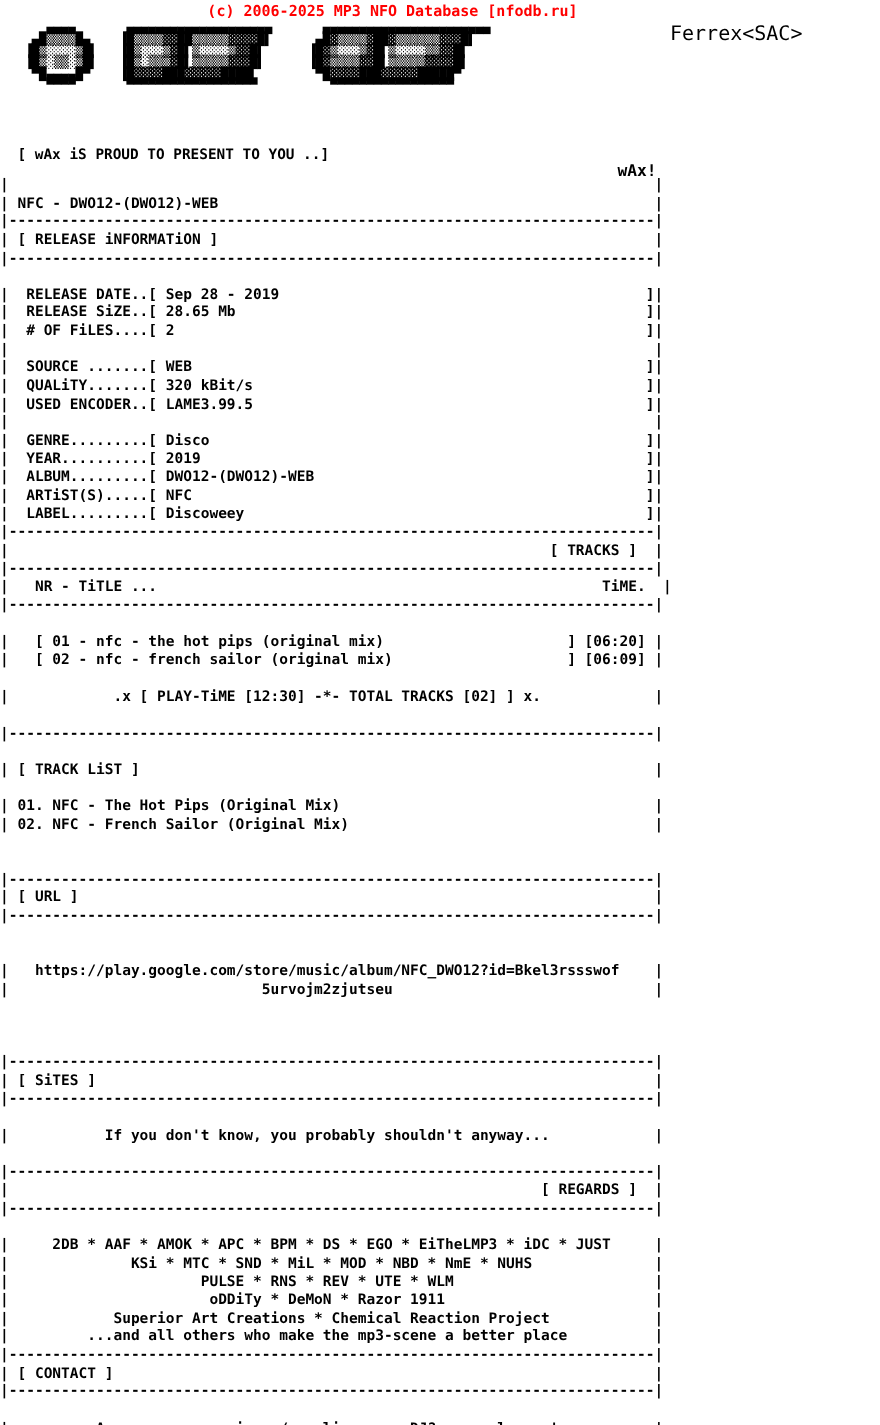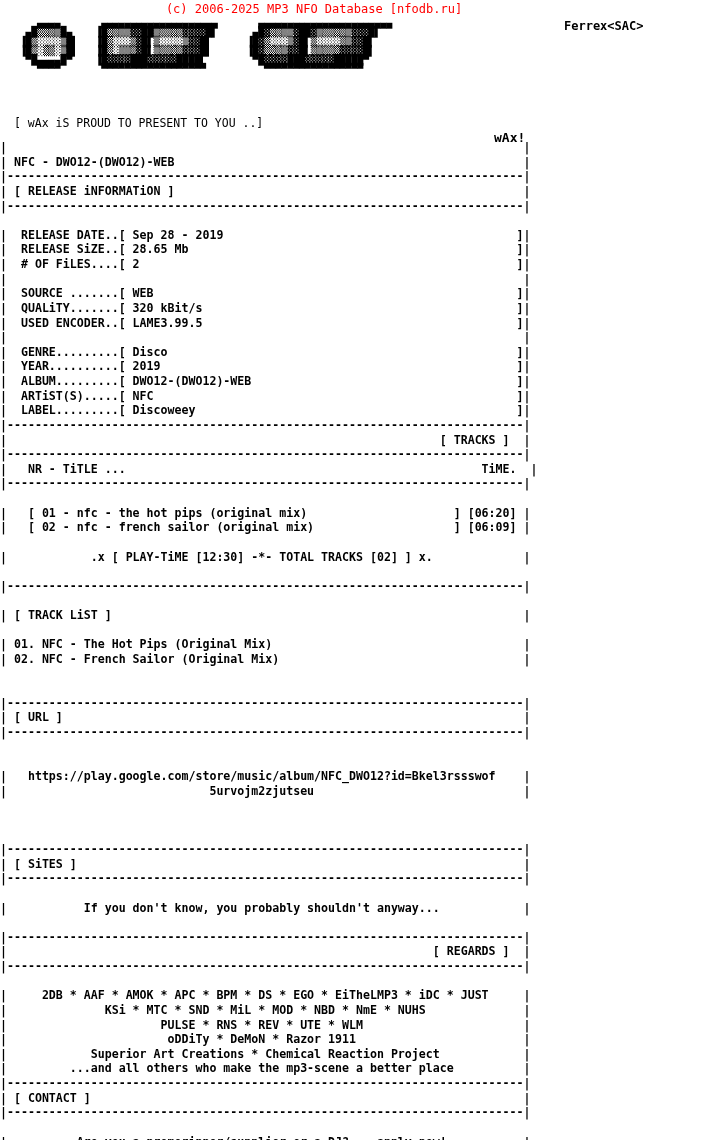--- a/index.html
+++ b/index.html
@@ -18,56 +18,56 @@
 
   .banner {
     position: absolute;
     top: 2px;
     left: 0;
     width: 628px;
     text-align: center;
     color: #ff0000;
     font-size: 12px;
     line-height: 14px;
-    font-weight: normal;
+    font-weight: bold;
     white-space: pre;
     font-family: "DejaVu Sans Mono", "Liberation Mono", monospace;
   }
 
   .logo-block {
     position: absolute;
     top: 18px;
     left: 8px;
     width: 690px;
     font-size: 10px;
     line-height: 9.3px;
     white-space: pre;
     font-family: "DejaVu Sans Mono", "Liberation Mono", monospace;
     letter-spacing: -0.2px;
     font-weight: normal;
   }
 
   .sig-ferrex {
     position: absolute;
     top: 20px;
-    left: 564px;
-    font-size: 12px;
+    left: 536px;
+    font-size: 16px;
     line-height: 13px;
     white-space: pre;
-    font-weight: bold;
+    font-weight: normal;
   }
 
   .proud {
     position: absolute;
     top: 116px;
     left: 14px;
     font-size: 11.5px;
     line-height: 14px;
     white-space: pre;
-    font-weight: normal;
+    font-weight: bold;
   }
 
   .waxmark {
     position: absolute;
     top: 131px;
     left: 494px;
     font-size: 13px;
     line-height: 14px;
     white-space: pre;
     font-weight: bold;

